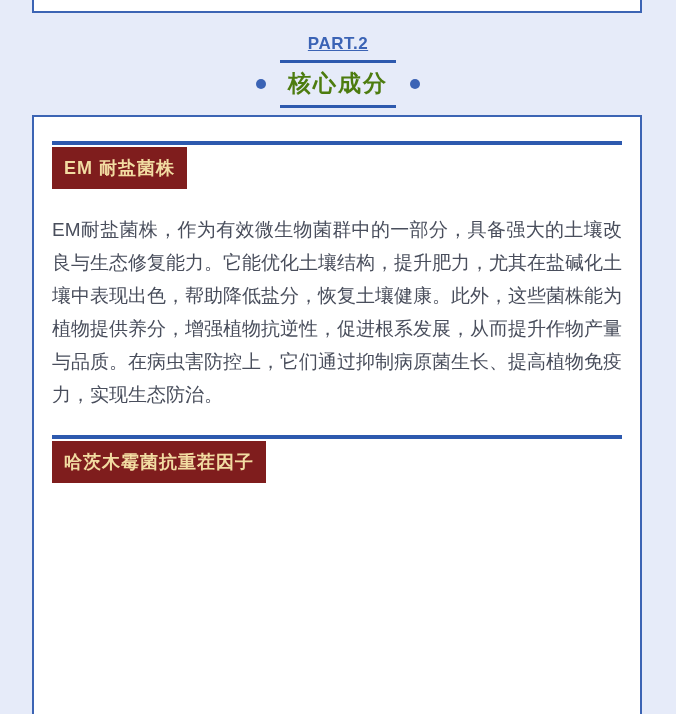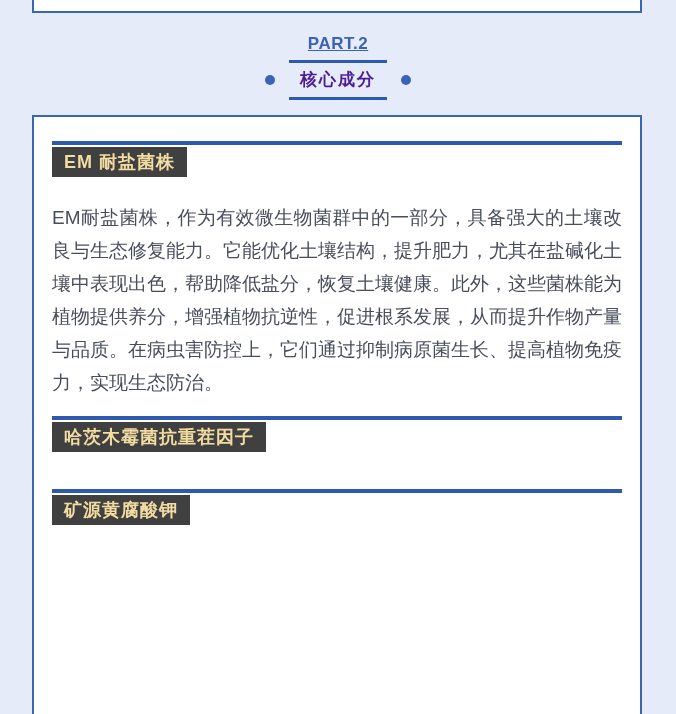--- a/index.html
+++ b/index.html
@@ -55,52 +55,52 @@
     width: 10px;
     height: 10px;
     border-radius: 50%;
     background: #3B63B5;
     flex: 0 0 auto;
   }
   .title-box {
     border-top: 3px solid #2D59AE;
     border-bottom: 3px solid #2D59AE;
     padding: 5px 8px 6px 8px;
-    color: #4c1d95;
-    font-size: 17px;
+    color: #4d7c0f;
+    font-size: 23px;
     font-weight: bold;
     letter-spacing: 2px;
     min-width: 98px;
   }
 
   .section-rule {
     height: 4px;
     background: #2D59AE;
     margin-bottom: 2px;
   }
   .section-badge {
     display: inline-block;
-    background: #404040;
+    background: #7f1d1d;
     color: #F2DCA2;
     font-size: 18px;
     font-weight: bold;
     line-height: 1;
-    padding: 6px 12px;
+    padding: 12px 12px;
     letter-spacing: 1px;
   }
   .section-body {
     margin-top: 24px;
     font-size: 19px;
     line-height: 33px;
     color: #494E5C;
     text-align: justify;
     text-justify: inter-ideograph;
   }
   .section { margin-top: 0; }
-  .section + .section { margin-top: 17px; }
+  .section + .section { margin-top: 24px; }
   .section:nth-of-type(3) { margin-top: 37px; }
   .section-body:empty { display: none; }
 </style>
 </head>
 <body>
 
 <div class="card card-top"></div>
 
 <header class="page-header">
   <div class="part-label">PART.2</div>
@@ -117,19 +117,14 @@
     <div class="section-rule"></div>
     <div class="section-badge">EM 耐盐菌株</div>
     <p class="section-body">EM耐盐菌株，作为有效微生物菌群中的一部分，具备强大的土壤改良与生态修复能力。它能优化土壤结构，提升肥力，尤其在盐碱化土壤中表现出色，帮助降低盐分，恢复土壤健康。此外，这些菌株能为植物提供养分，增强植物抗逆性，促进根系发展，从而提升作物产量与品质。在病虫害防控上，它们通过抑制病原菌生长、提高植物免疫力，实现生态防治。</p>
   </section>
 
   <section class="section">
     <div class="section-rule"></div>
     <div class="section-badge">哈茨木霉菌抗重茬因子</div>
   </section>
 
-  <section class="section">
-    <div class="section-rule"></div>
-    <div class="section-badge">矿源黄腐酸钾</div>
-    
-  </section>
 
 </main>
 
 </body></html>

